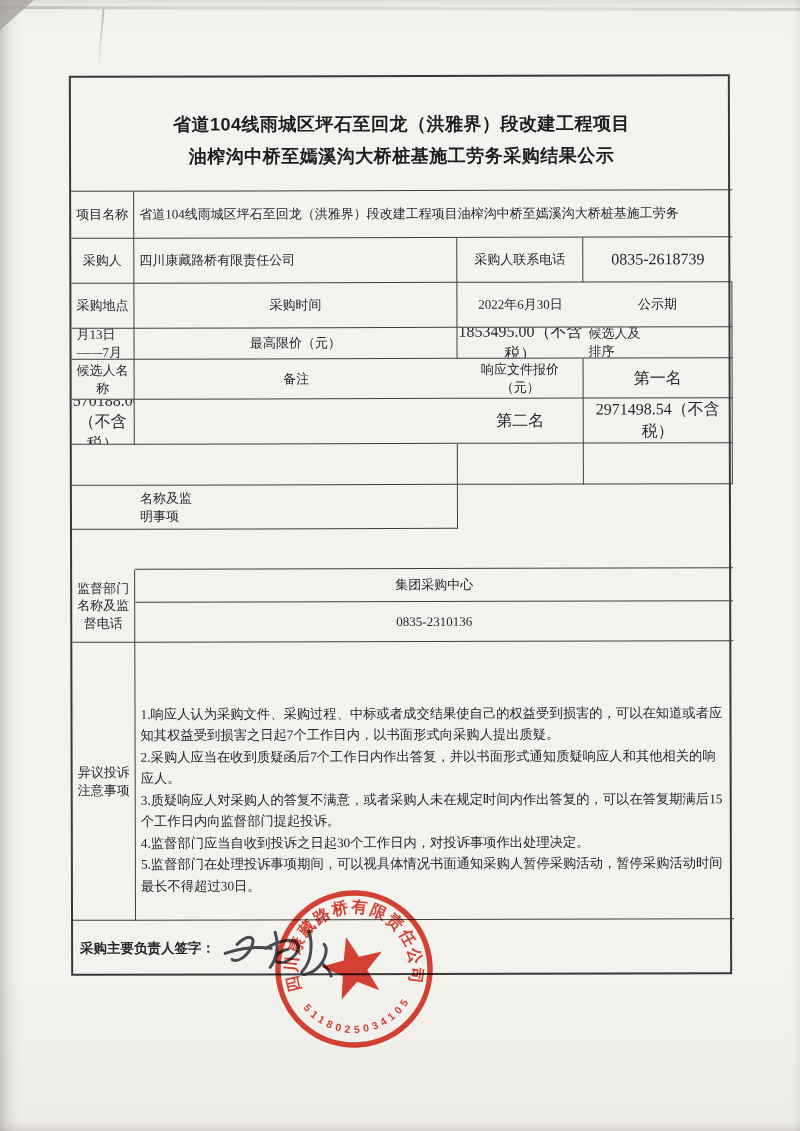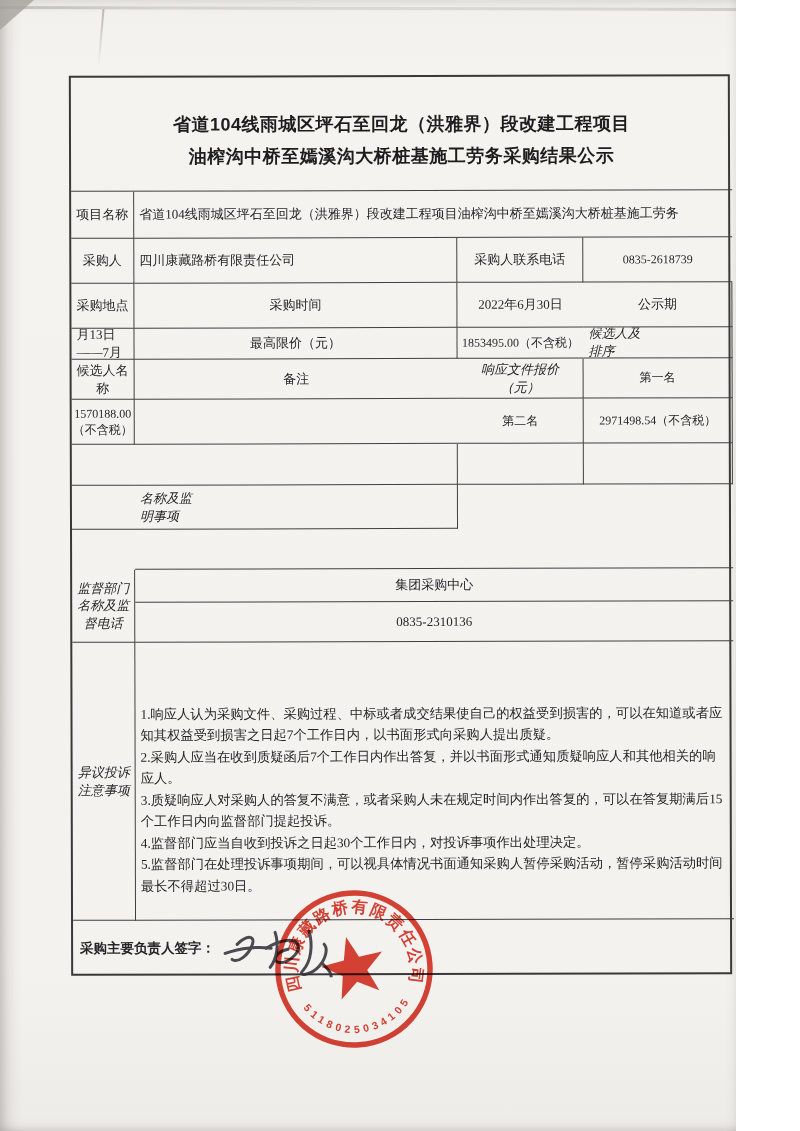--- a/index.html
+++ b/index.html
@@ -1,20 +1,20 @@
 <!DOCTYPE html>
 <html><head>
 <meta charset="utf-8">
 <style>
   * { margin:0; padding:0; box-sizing:border-box; }
   html,body { width:800px; }
   body { font-family:"Liberation Serif","DejaVu Serif",serif; color:#26262a; }
 
   .page {
-    position:relative; width:736px; height:1131px; overflow:hidden;
+    position:relative; width:800px; height:1131px; overflow:hidden;
     background:linear-gradient(180deg,#e8e6e3 0,#f3f1ee 14px,#f5f3f0 60px,#f4f2ef 86%,#eeece9 99%);
     box-shadow:inset 14px 0 18px -12px rgba(90,88,84,.45), inset -6px 0 12px -8px rgba(120,118,114,.25), inset 0 -8px 14px -10px rgba(120,118,114,.4);
   }
   .top-edge { position:absolute; top:7px; left:0; width:100%; height:3px;
     background:linear-gradient(90deg,#9d9a96,#c2bfbb 22%,#cccac6 55%,#c3c0bc 88%,#b4b1ad);
     opacity:.55; transform:rotate(.15deg); }
   .corner-fold { position:absolute; top:0; left:0; width:0; height:0;
     border-top:30px solid #a5a29e; border-right:34px solid transparent; opacity:.8; }
   .crease { position:absolute; top:9px; left:100px; width:2px; height:58px;
     background:linear-gradient(180deg,rgba(150,146,141,.6),rgba(150,146,141,0)); transform:rotate(5deg); }
@@ -27,22 +27,22 @@
     grid-template-rows:114px 47px 45px 45px 31px 40px 45px 41px 44px 40px 33px 40px 278px 57px;
     font-size:13px; line-height:1.35;
   }
   .c { border-right:1.4px solid #403f41; border-bottom:1.4px solid #403f41;
        display:flex; align-items:center; justify-content:center; text-align:center; overflow:hidden; }
   .no-br { border-right:none; }
   .no-bb { border-bottom:none; }
   .span3 { grid-column:2/5; }
   .span4 { grid-column:1/5; }
   .left { justify-content:flex-start; text-align:left; padding-left:5px; }
-  .pre { white-space:pre-line;font-style:italic; }
-  .small { font-size:12px; }
+  .pre { white-space:pre-line; }
+  .small { font-size:16px; }
 
   .title-cell { flex-direction:column; padding-top:12px; }
   .title-line { font-weight:bold; font-size:18px; letter-spacing:.5px; line-height:32px; color:#1d1d20;
     font-family:"Liberation Sans","DejaVu Sans",sans-serif; }
 
   .sup-label { grid-row:11/13; grid-column:1; }
   .objection-text { align-items:center; text-align:left; justify-content:flex-start;
     padding:46px 8px 8px 5px; font-size:13.3px; line-height:21.5px; white-space:pre-line; }
   .sign-row { justify-content:flex-start; text-align:left; padding-left:7px;
     font-weight:600; font-size:13.5px; position:relative; }

